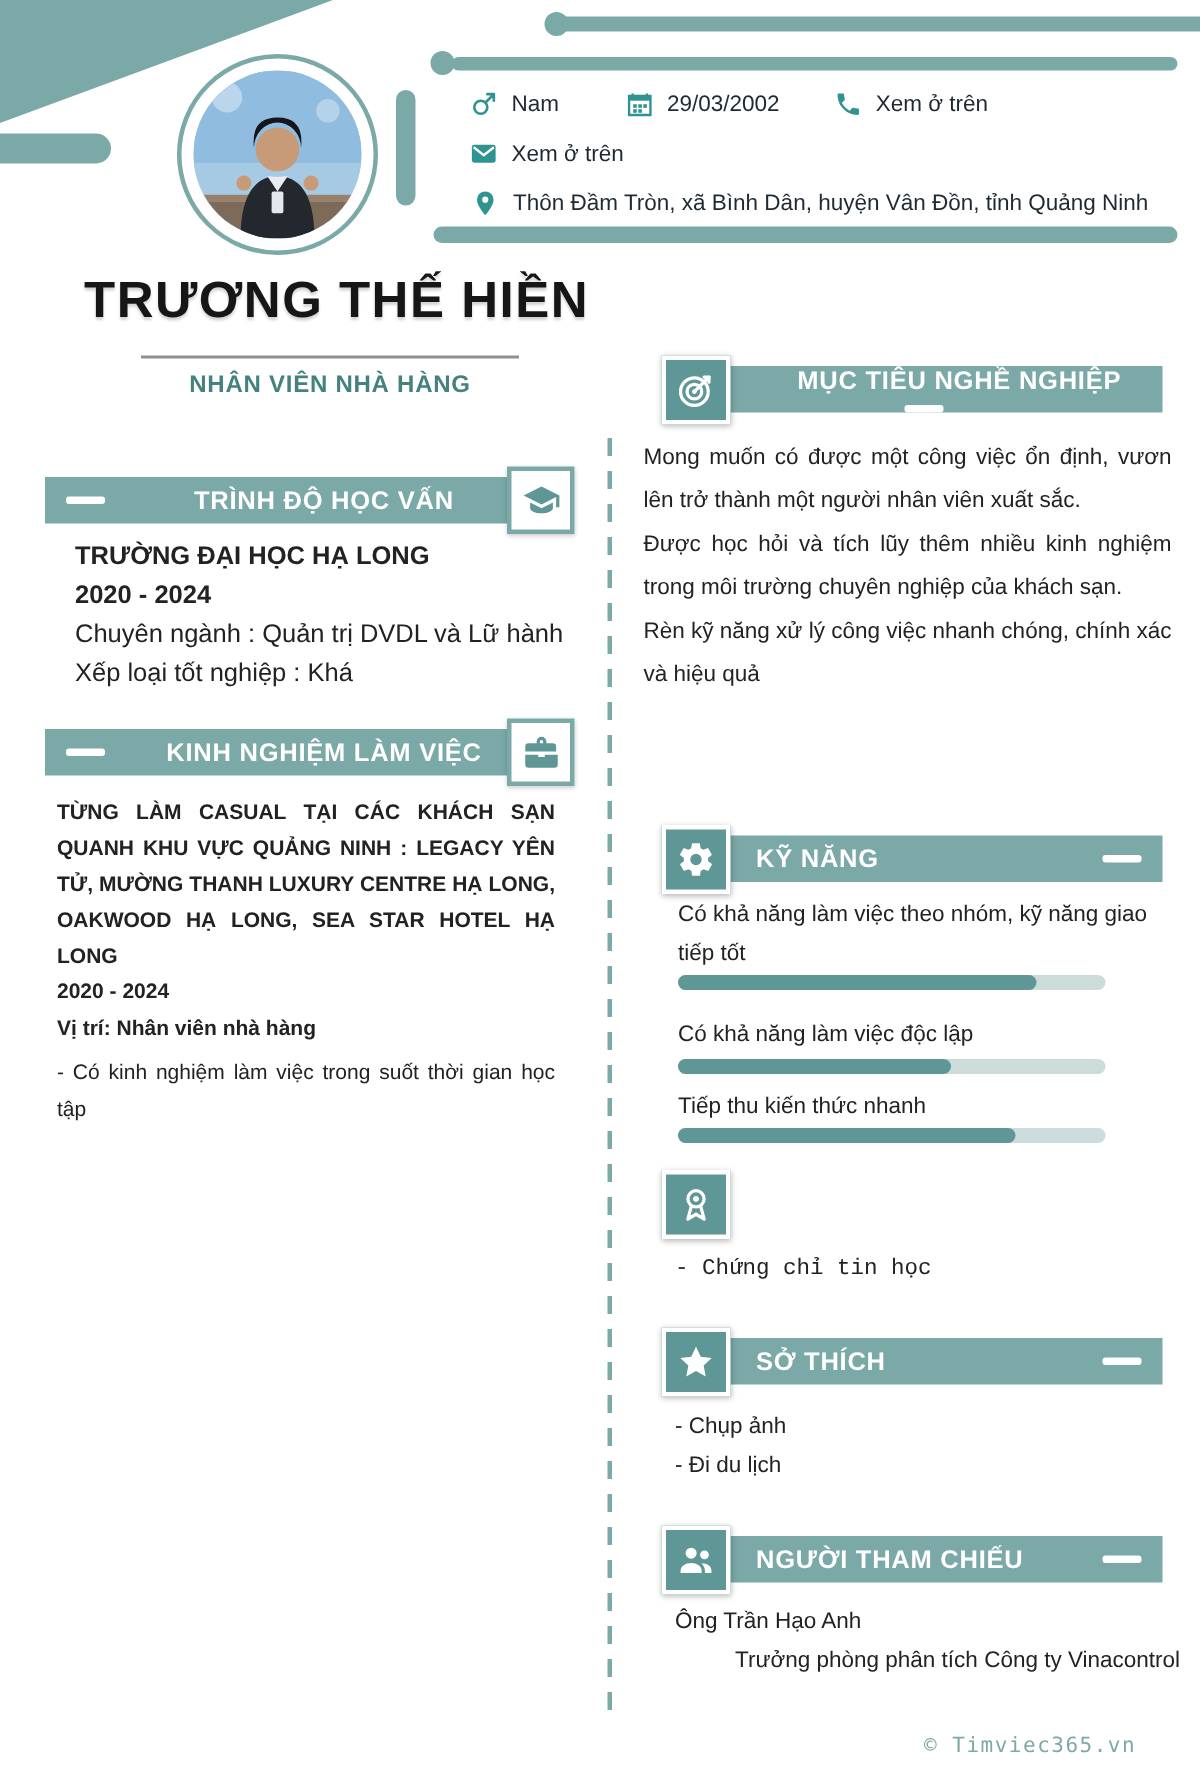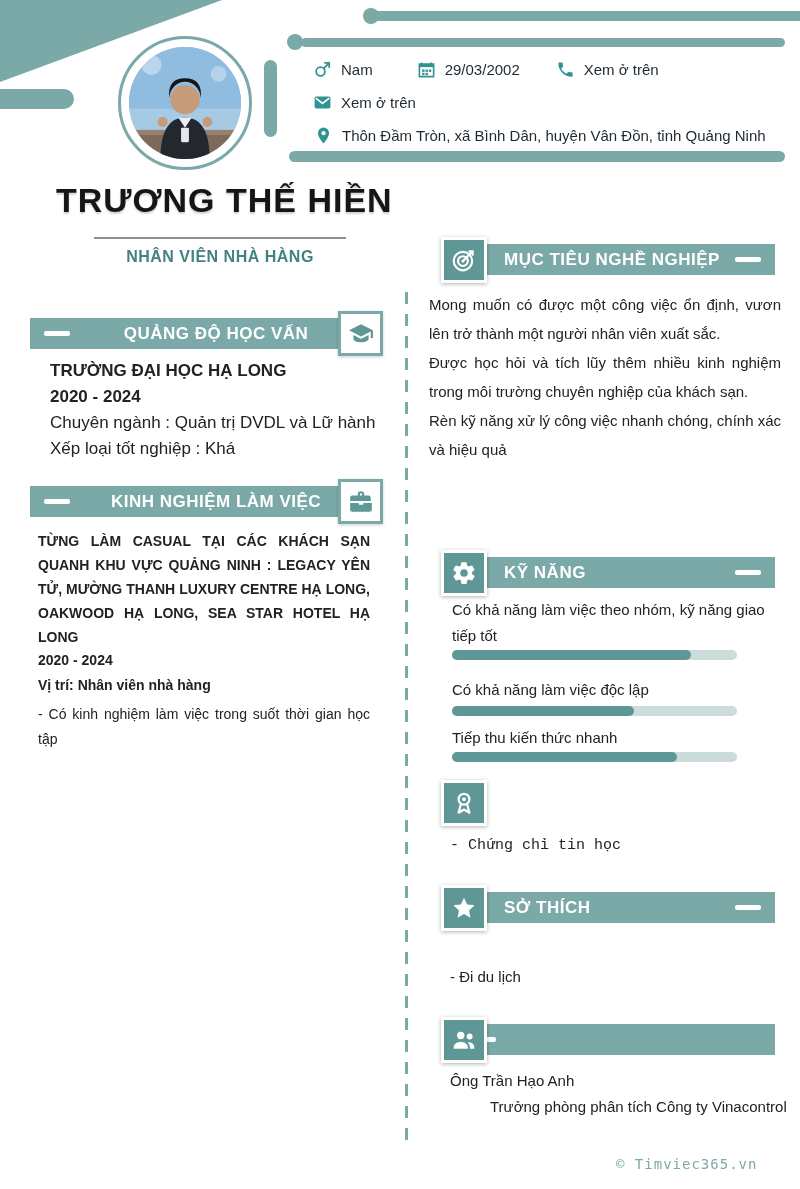--- a/index.html
+++ b/index.html
@@ -161,21 +161,21 @@
     </span>
     <span>Thôn Đầm Tròn, xã Bình Dân, huyện Vân Đồn, tỉnh Quảng Ninh</span>
   </div>
 
   <div class="name">TRƯƠNG THẾ HIỀN</div>
   <div class="name-rule"></div>
   <div class="position">NHÂN VIÊN NHÀ HÀNG</div>
 
   <div class="sec-l" style="top:318px;">
     <span class="dash"></span>
-    <span class="sec-l-label">QUẢNG ĐỘ HỌC VẤN</span>
+    <span class="sec-l-label">TRÌNH ĐỘ HỌC VẤN</span>
   </div>
   <div class="icon-box-l" style="top:311px;">
     <svg viewBox="0 0 24 24" fill="currentColor">
       <path d="M12 3 1 8.6l11 5.6 9-4.6v6.2h2V8.6L12 3z"></path>
       <path d="M5 12.9v3.6c0 1.7 3.1 3.1 7 3.1s7-1.4 7-3.1v-3.6l-7 3.6-7-3.6z"></path>
     </svg>
   </div>
   <div class="edu">
     <div class="b">TRƯỜNG ĐẠI HỌC HẠ LONG</div>
     <div class="b">2020 - 2024</div>
@@ -193,21 +193,21 @@
       <path d="M2 13h8v1.5h4V13h8v6a2 2 0 0 1-2 2H4a2 2 0 0 1-2-2v-6z"></path>
     </svg>
   </div>
   <div class="exp">
     <div class="exp-summary">TỪNG LÀM CASUAL TẠI CÁC KHÁCH SẠN QUANH KHU VỰC QUẢNG NINH : LEGACY YÊN TỬ, MƯỜNG THANH LUXURY CENTRE HẠ LONG, OAKWOOD HẠ LONG, SEA STAR HOTEL HẠ LONG</div>
     <div class="exp-line b">2020 - 2024</div>
     <div class="exp-line b">Vị trí: Nhân viên nhà hàng</div>
     <div class="exp-note">- Có kinh nghiệm làm việc trong suốt thời gian học tập</div>
   </div>
 
-  <div class="sec-r" style="top:244px;">
+  <div class="sec-r" style="top:244px;flex-direction:column;">
     <span class="sec-r-label">MỤC TIÊU NGHỀ NGHIỆP</span>
     <span class="dash"></span>
   </div>
   <div class="icon-box-r" style="top:237px;">
     <svg viewBox="0 0 24 24" fill="none" stroke="currentColor" stroke-width="2">
       <circle cx="11" cy="13" r="8.5"></circle>
         <circle cx="11" cy="13" r="4.5"></circle>
       <circle cx="11" cy="13" r="1.4" fill="currentColor" stroke="none"></circle>
       <path d="M11 13 20 4 M17 4h3.2 M20 4v3.2" stroke-linecap="round"></path>
     </svg>
@@ -254,23 +254,25 @@
 
   <div class="sec-r" style="top:892px;">
     <span class="sec-r-label">SỞ THÍCH</span>
     <span class="dash"></span>
   </div>
   <div class="icon-box-r" style="top:885px;">
     <svg viewBox="0 0 24 24" fill="currentColor">
       <path d="M12 2.5l2.9 6.2 6.8.8-5 4.7 1.3 6.7L12 17.6 6 20.9l1.3-6.7-5-4.7 6.8-.8L12 2.5z"></path>
     </svg>
   </div>
+  <div class="r-text" style="top:938px;">- Chụp ảnh</div>
   <div class="r-text" style="top:964px;">- Đi du lịch</div>
 
   <div class="sec-r" style="top:1024px;">
+    <span class="sec-r-label">NGƯỜI THAM CHIẾU</span>
     <span class="dash"></span>
   </div>
   <div class="icon-box-r" style="top:1017px;">
     <svg viewBox="0 0 24 24" fill="currentColor">
       <circle cx="9" cy="7.8" r="3.4"></circle>
       <path d="M2.5 18.8c0-3 3-4.9 6.5-4.9s6.5 1.9 6.5 4.9v1.2h-13v-1.2z"></path>
       <circle cx="17.2" cy="8.8" r="2.7"></circle>
       <path d="M16.7 14.1c2.8.3 4.8 2 4.8 4.5v1.4h-4v-1.2c0-1.9-.8-3.5-2.2-4.6.5-.1.9-.1 1.4-.1z"></path>
     </svg>
   </div>

